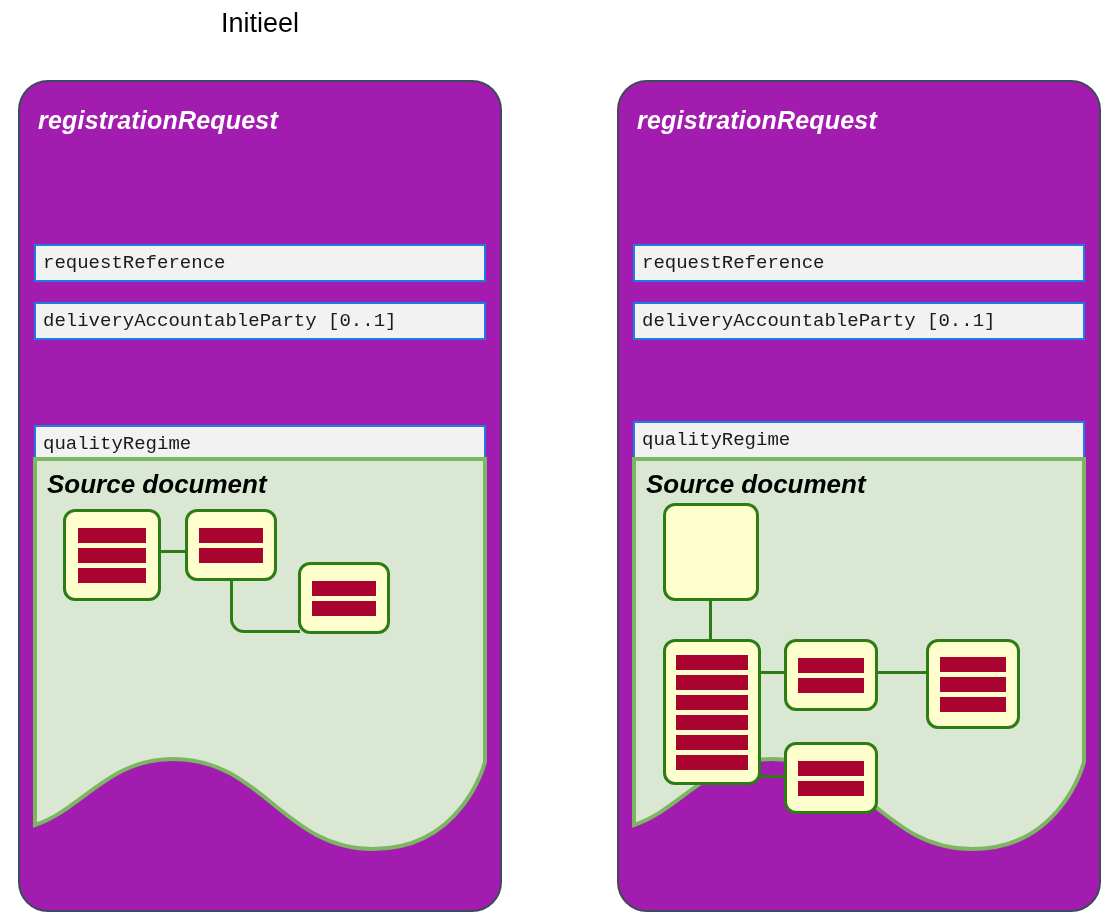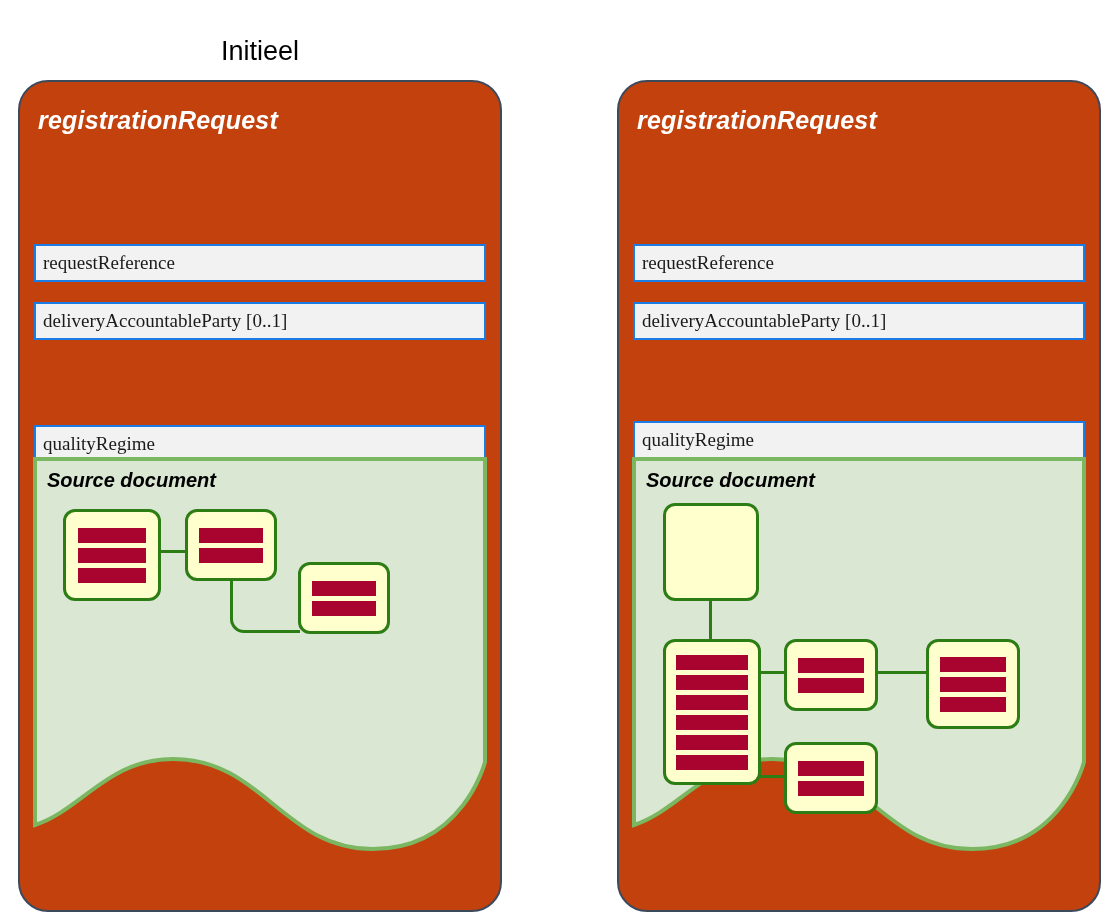--- a/index.html
+++ b/index.html
@@ -24,32 +24,31 @@
 
   
   .col-title {
     position: absolute;
     top: 8px;
     font-size: 27px;
     color: #000000;
     text-align: center;
     font-family: "Liberation Sans", sans-serif;
     white-space: nowrap;
-    margin-top: 28px;
   }
   .col-title.left  { left: 18px;  width: 484px; }
   .col-title.right { left: 617px; width: 484px; }
 
   
   .panel {
     position: absolute;
     top: 80px;
     width: 484px;
     height: 832px;
-    background: #c2410c;
+    background: #a21caf;
     border: 2px solid #3d4a5c;
     border-radius: 30px;
     box-sizing: border-box;
     overflow: hidden;
   }
   .panel.left  { left: 18px; }
   .panel.right { left: 617px; }
 
   .panel-title {
     position: absolute;
@@ -65,21 +64,21 @@
 
   
   .field {
     position: absolute;
     left: 14px;
     width: 452px;
     height: 38px;
     background: #f2f2f2;
     border: 2px solid #1b7ce8;
     box-sizing: border-box;
-    font-family: Liberation Serif, serif;
+    font-family: Liberation Mono, monospace;
     font-size: 19px;
     color: #1a1a1a;
     line-height: 34px;
     padding-left: 7px;
     white-space: nowrap;
     overflow: hidden;
   }
 
   
   .srcdoc {
@@ -90,21 +89,21 @@
   .srcdoc .sheet {
     position: absolute;
     left: 0; top: 0;
     width: 100%;
     height: 100%;
   }
   .srcdoc-title {
     position: absolute;
     left: 14px;
     top: 12px;
-    font-size: 20px;
+    font-size: 26px;
     font-weight: bold;
     font-style: italic;
     color: #000000;
     white-space: nowrap;
     text-align: center;
   }
 
   
   .node {
     position: absolute;

